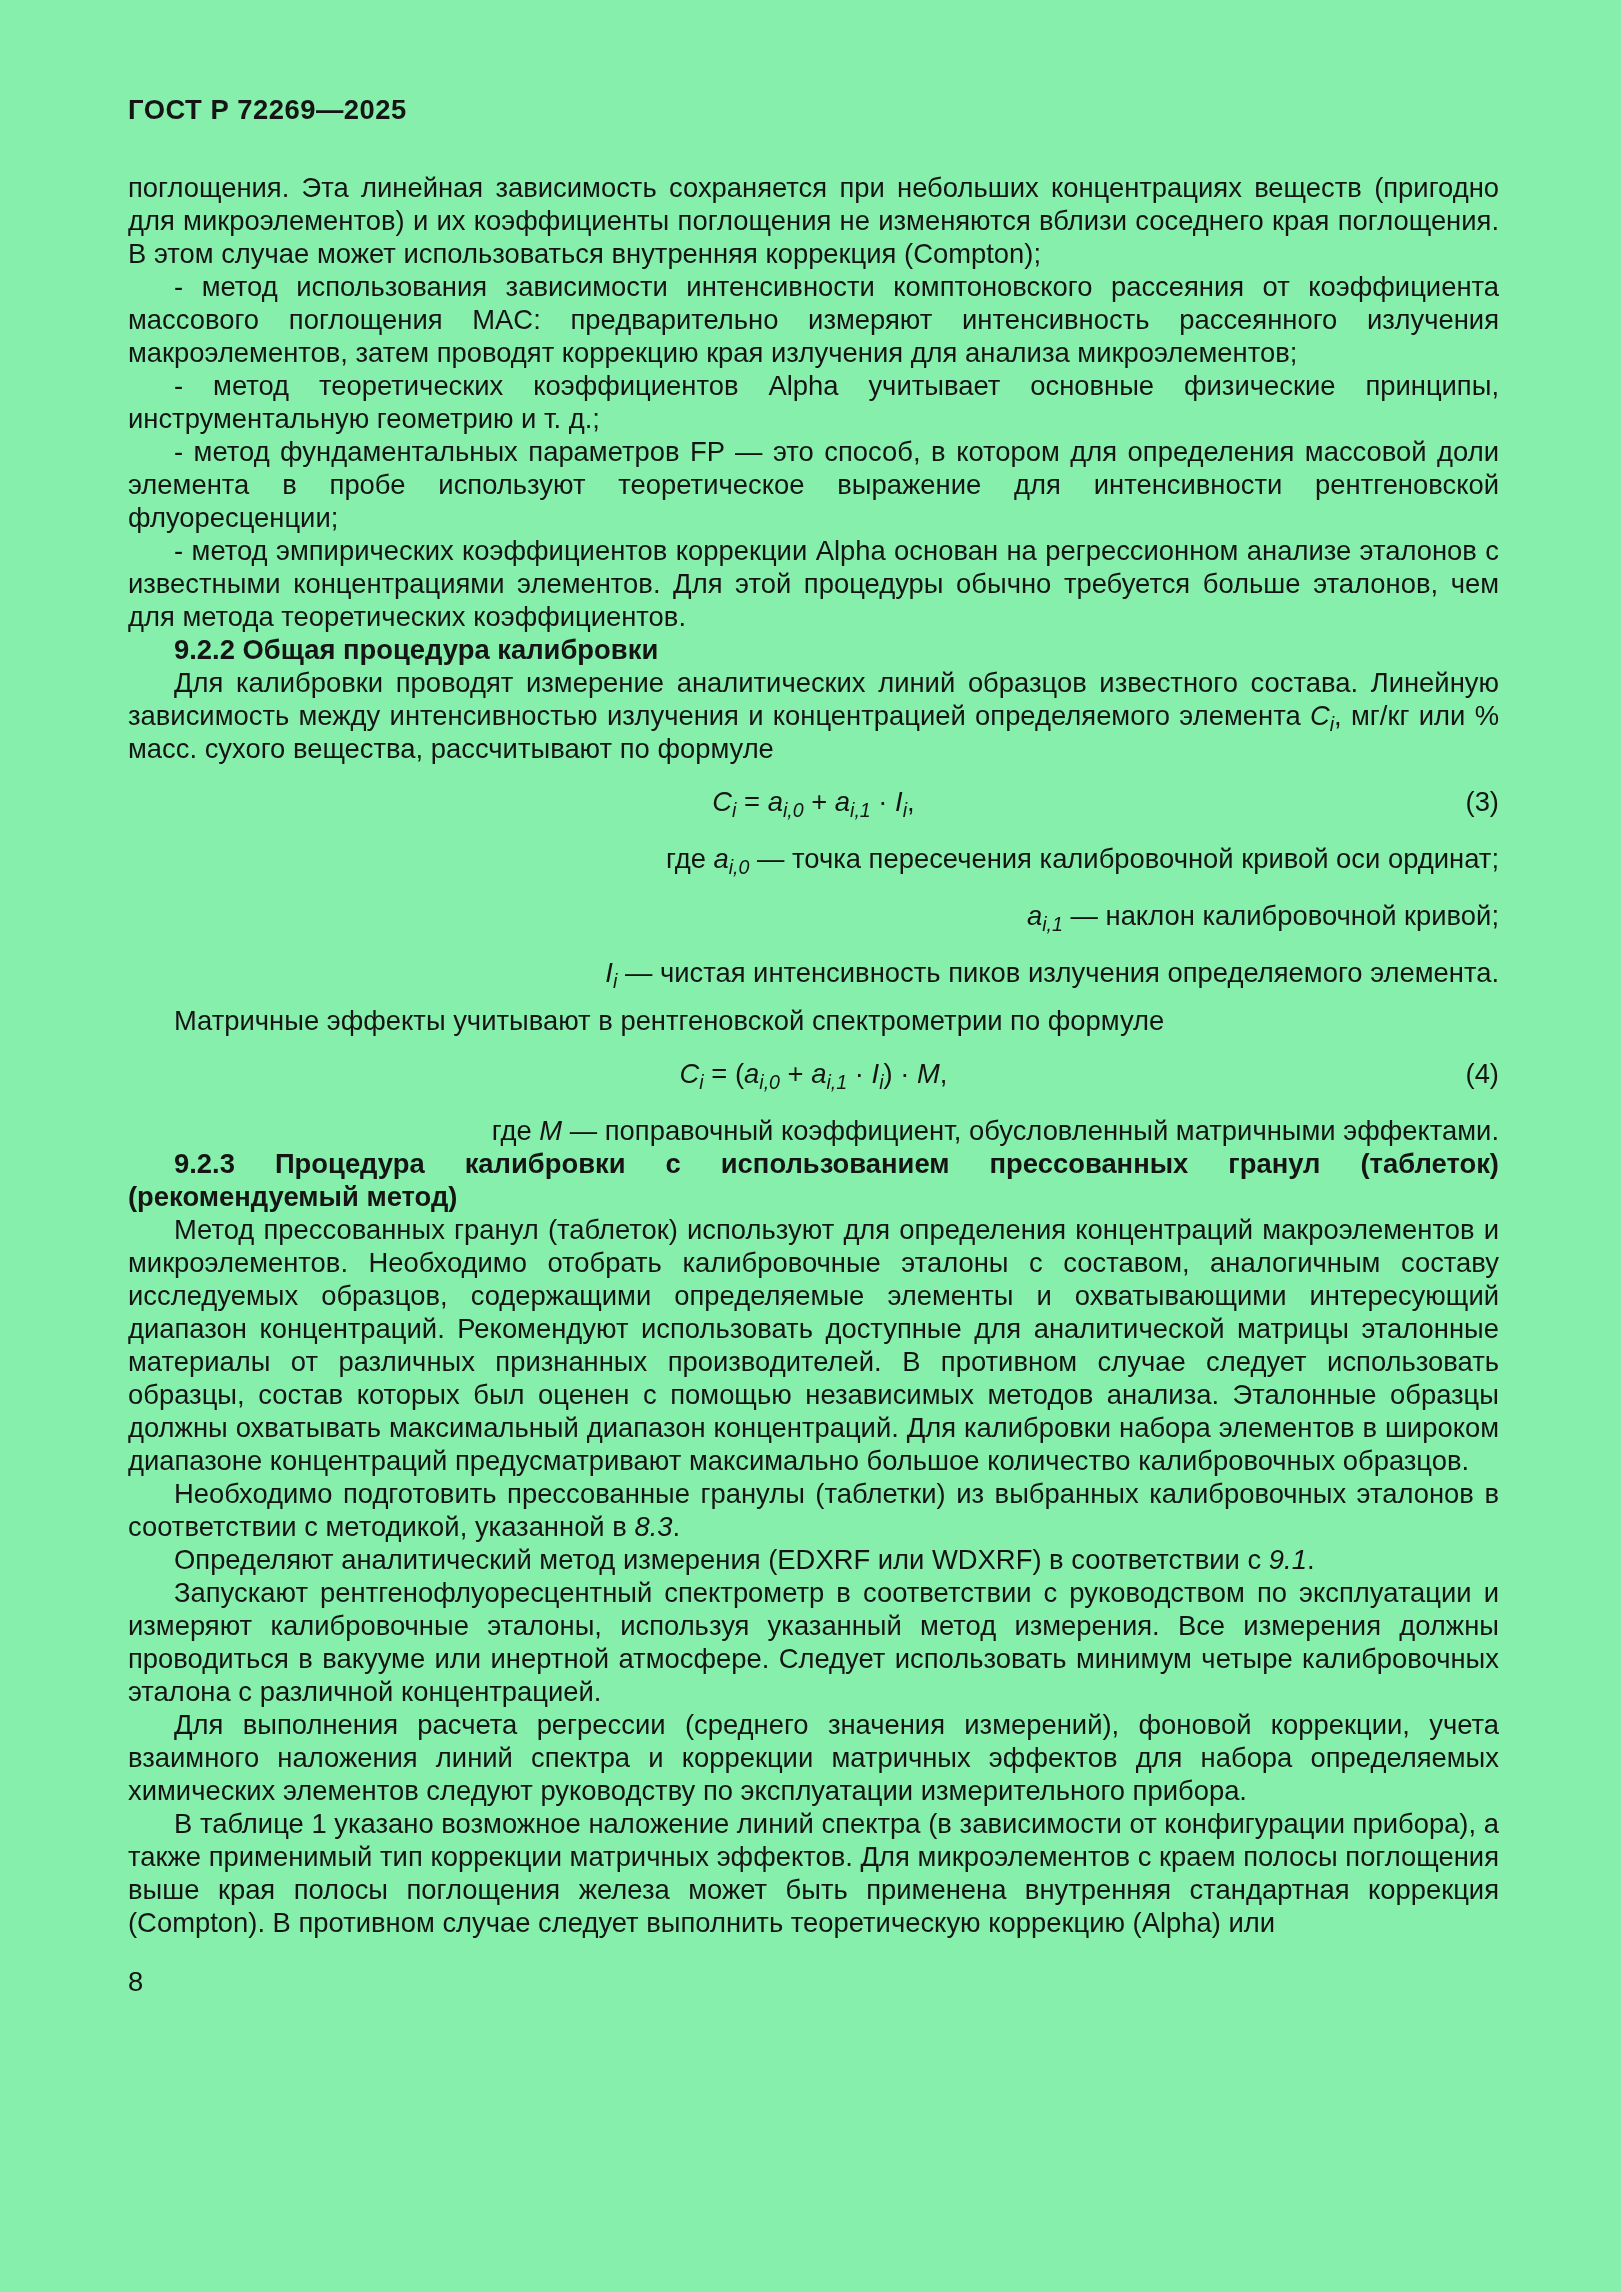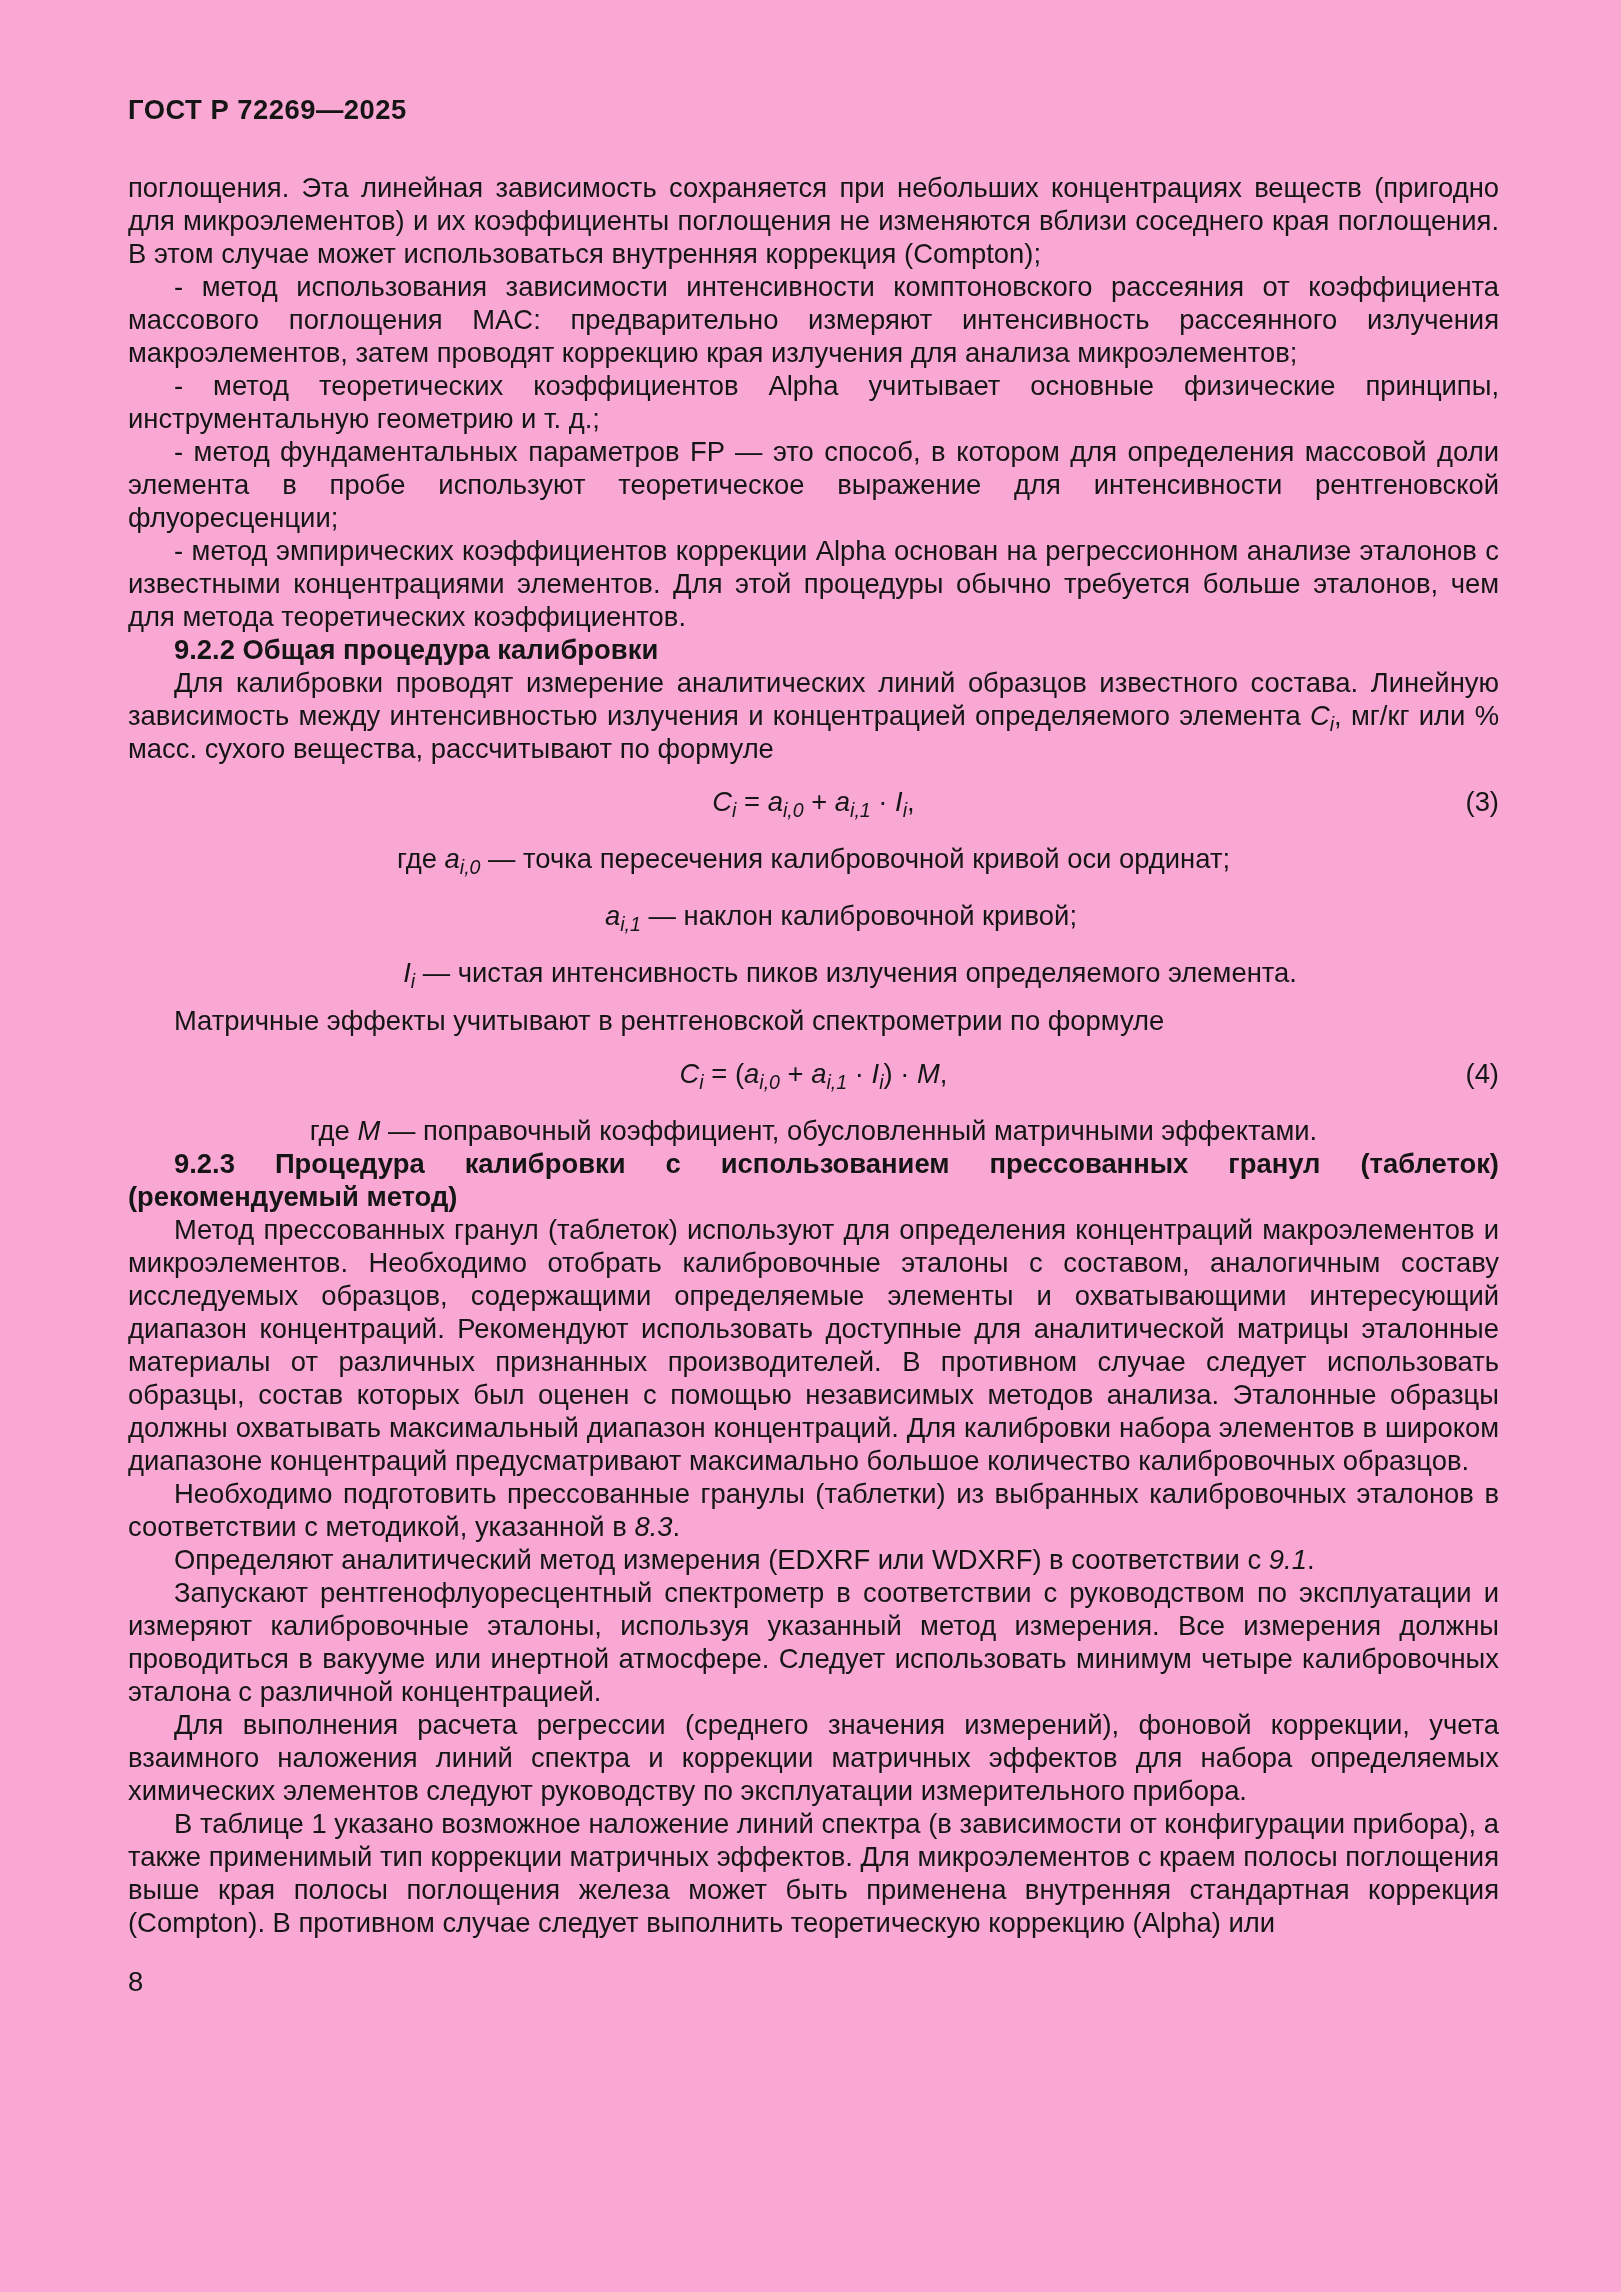--- a/index.html
+++ b/index.html
@@ -1,20 +1,20 @@
 <!DOCTYPE html>
 <html lang="ru"><head>
 <meta charset="utf-8">
 <style>
   html, body { margin: 0; padding: 0; background: #ffffff; }
   .page {
     width: 1621px;
     height: 2293px;
     box-sizing: border-box;
-    background: #f9a8d4;
+    background: #86efac;
     position: relative;
     overflow: hidden;
     padding: 94px 122px 12px 128px;
     font-family: "Liberation Sans", sans-serif;
     color: #151515;
   }
   .doc-header {
     font-size: 27.4px;
     font-weight: bold;
     margin: 0 0 45px 0;
@@ -37,21 +37,21 @@
     line-height: 0;
     vertical-align: -5.9px;
   }
   .formula-row {
     position: relative;
     margin: 19.6px 0;
     text-align: center;
   }
   .formula { display: inline-block; text-indent: 0; }
   .formula-number { position: absolute; right: 0; top: 0; }
-  .def { text-indent: 0; text-align: center; margin-top: 24px; }
+  .def { text-indent: 0; text-align: right; margin-top: 24px; }
   .def-2 { padding-left: 55px; }
   .def-3 { padding-left: 73px; }
   .gap-top { margin-top: 15.7px; }
   .doc-footer {
     font-size: 27.4px;
     margin-top: 27.4px;
   }
 </style>
 </head>
 <body>

